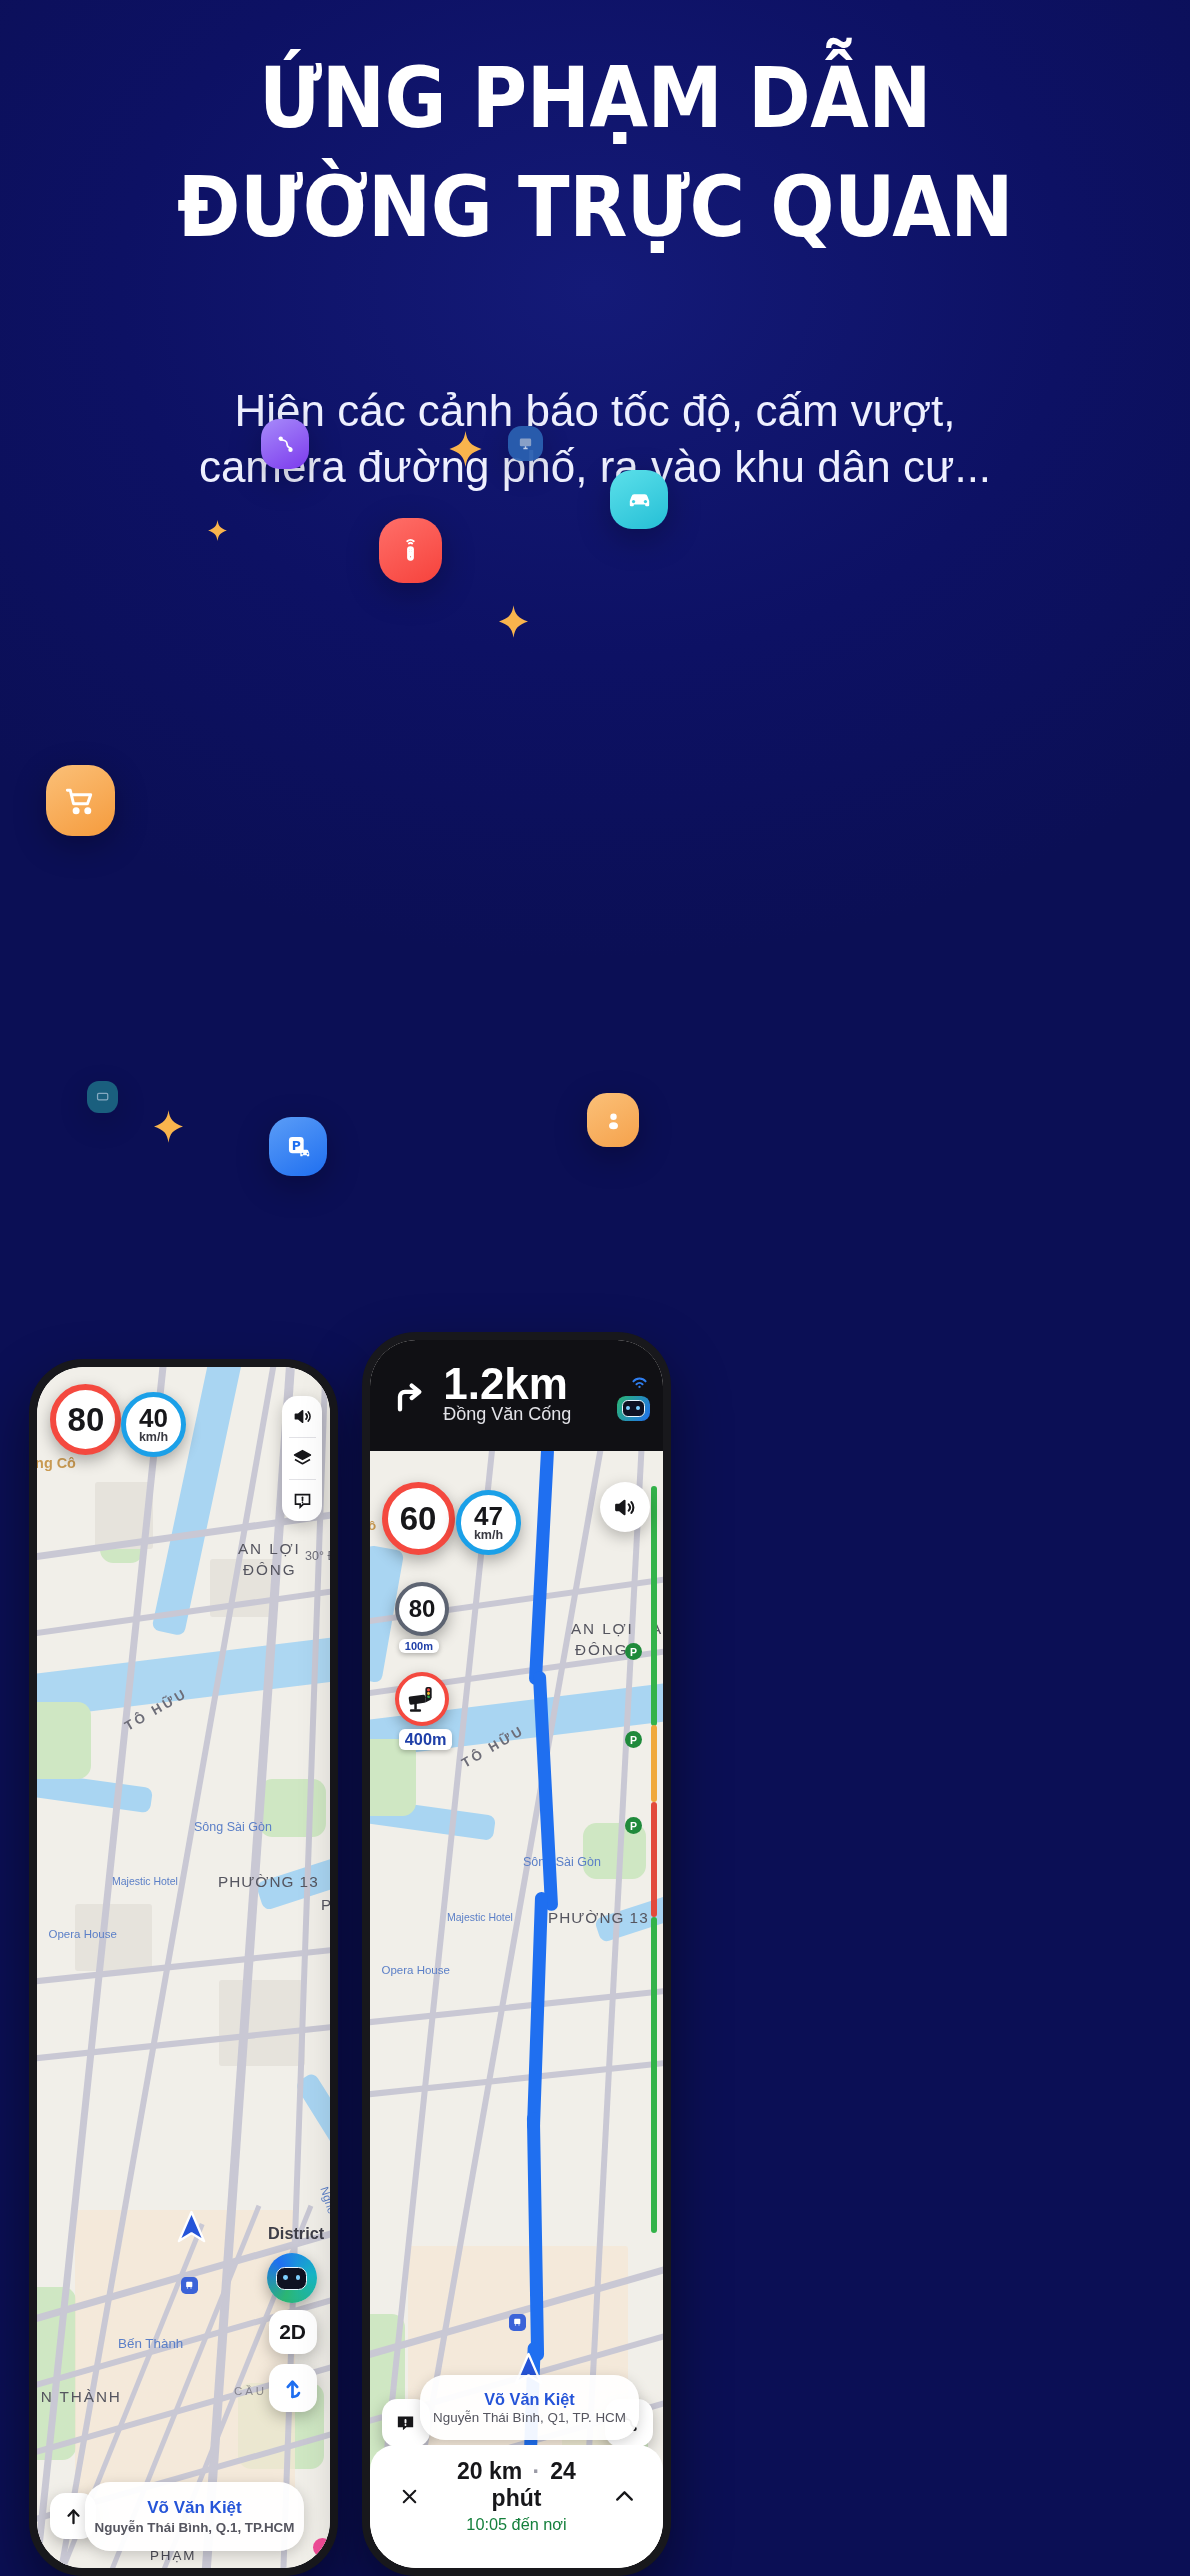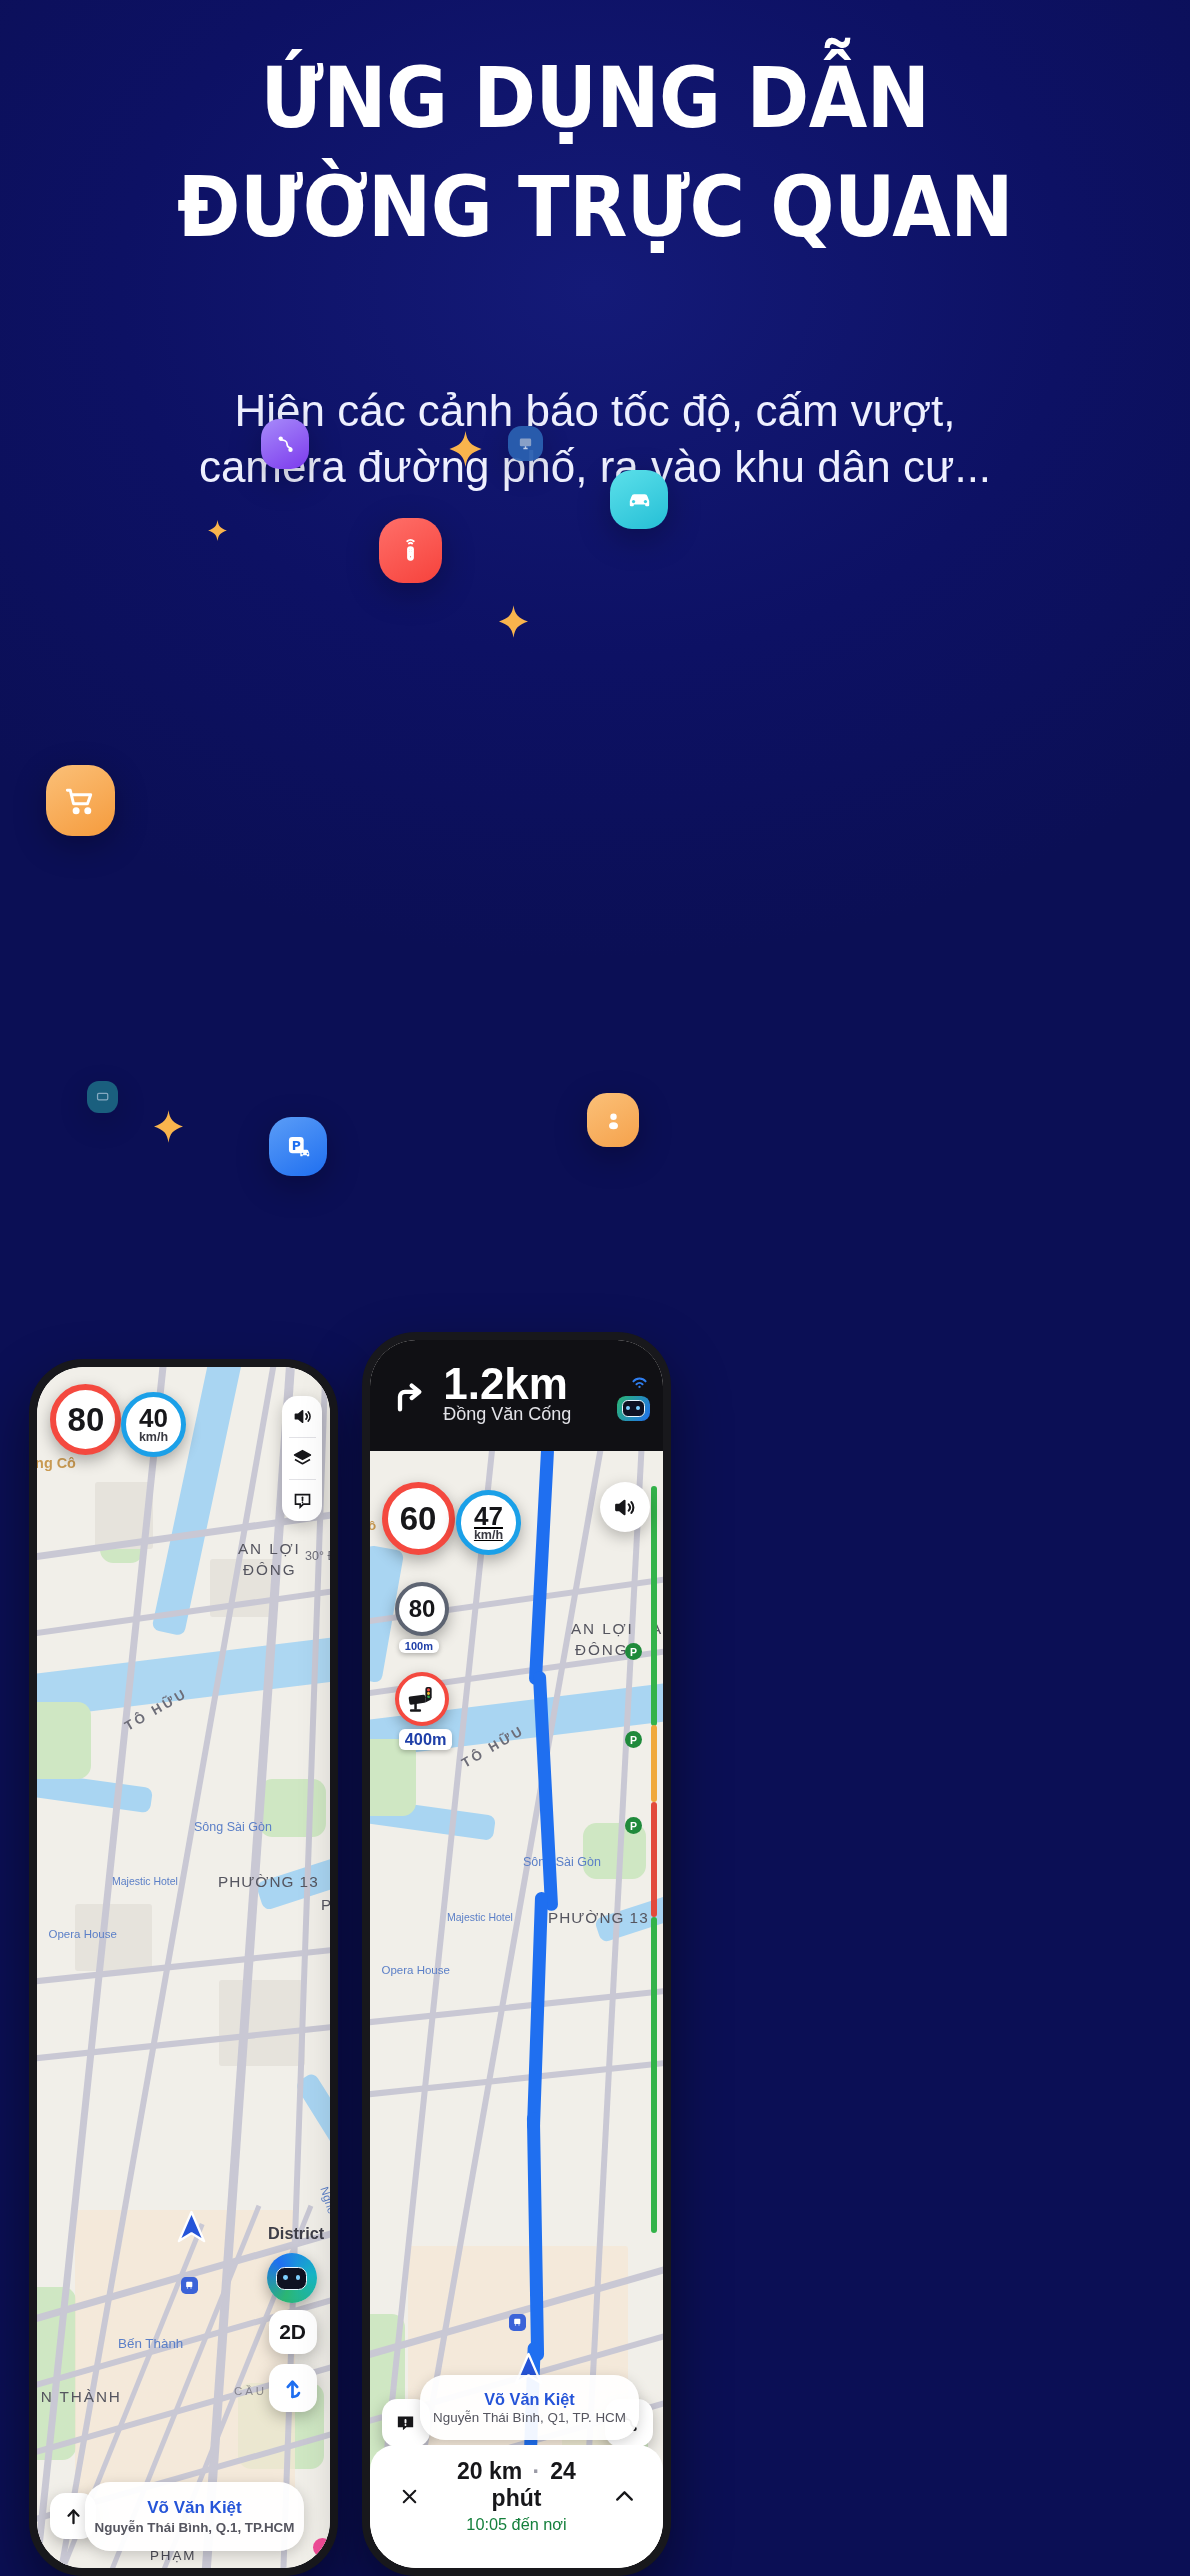--- a/index.html
+++ b/index.html
@@ -124,21 +124,21 @@
   .routeline { position:absolute; background:#1f6ff0; border-radius:7.7px; }
   .arrowpin { position:absolute; }
   .trafficbar { position:absolute; border-radius:3.8px; }
 </style>
 </head>
 <body>
 
 <div class="page">
 
   <div class="headline">
-    <span>ỨNG DỤNG DẪN</span>
+    <span>ỨNG PHẠM DẪN</span>
     <span class="l2">ĐƯỜNG TRỰC QUAN</span>
   </div>
   <div class="subhead">
     <div>Hiện các cảnh báo tốc độ, cấm vượt,</div>
     <div>camera đường phố, ra vào khu dân cư...</div>
   </div>
 
   <div class="tile" style="left:46px; top:765px; width:69px; height:71px; background:linear-gradient(150deg,#fbc078,#f59b3d);">
     <svg width="35" height="35" viewBox="0 0 24 24" fill="none" stroke="#fff" stroke-width="2" stroke-linecap="round" stroke-linejoin="round">
       <path d="M3 5h2l2.2 9.2h9.6L19 8H6.2"></path>
@@ -447,21 +447,21 @@
               <div style="position:absolute; right:3.8px; top:4.8px; width:3.8px; height:3.8px; border-radius:50%; background:#7fd0ff;"></div>
             </div>
           </div>
         </div>
       </div>
 
       <div class="limit" style="left:11.5px; top:142px; width:73px; height:73px; border:6.7px solid #f4493f; font-size:33px;">
         <span>60</span>
       </div>
 
-      <div class="spd" style="left:86px; top:150px; width:65px; height:65px; border:5.8px solid #1ba0e8;text-decoration:underline;">
+      <div class="spd" style="left:86px; top:150px; width:65px; height:65px; border:5.8px solid #1ba0e8;">
         <span class="v" style="font-size:26px; line-height:24px;">47</span>
         <span class="u" style="font-size:12.5px;">km/h</span>
       </div>
 
       <div class="limit" style="left:25px; top:242px; width:54px; height:54px; border:4.8px solid #5d6472; font-size:24px;">
         <span>80</span>
       </div>
       <div class="distlabel" style="left:29px; top:299px; font-size:11px;">100m</div>
 
       <div style="position:absolute; left:25px; top:332px; width:54px; height:54px; border-radius:50%; background:#fff; border:4.8px solid #f4493f; display:flex; align-items:center; justify-content:center; box-shadow:0 4.8px 13.4px rgba(0,0,0,.28);">

